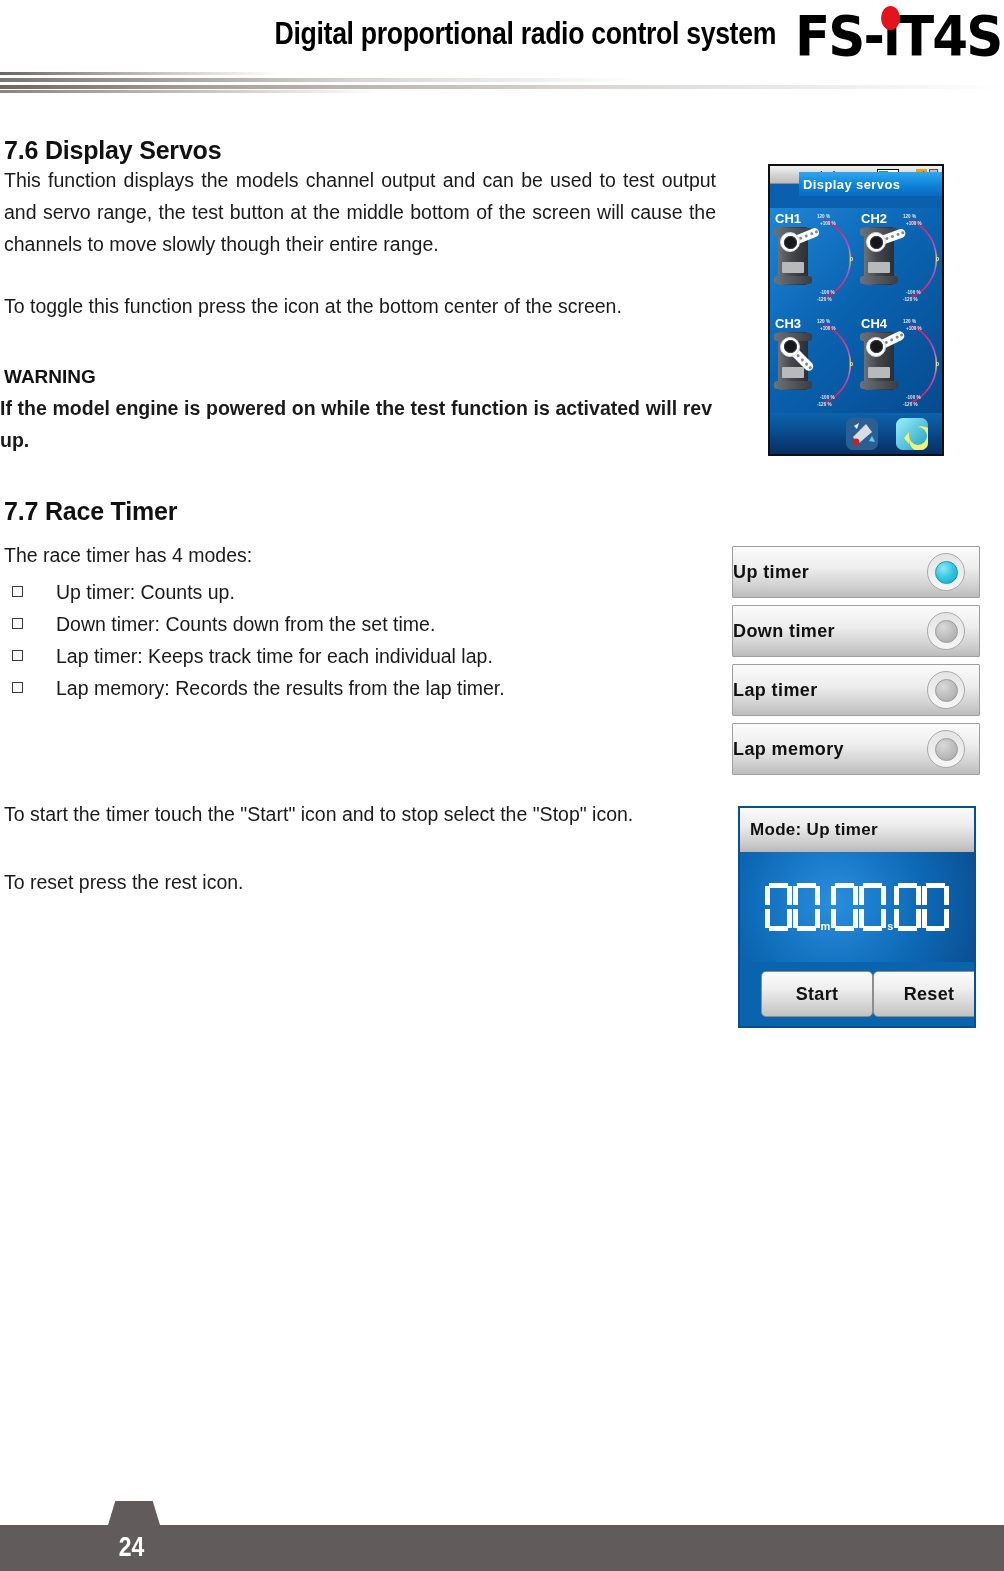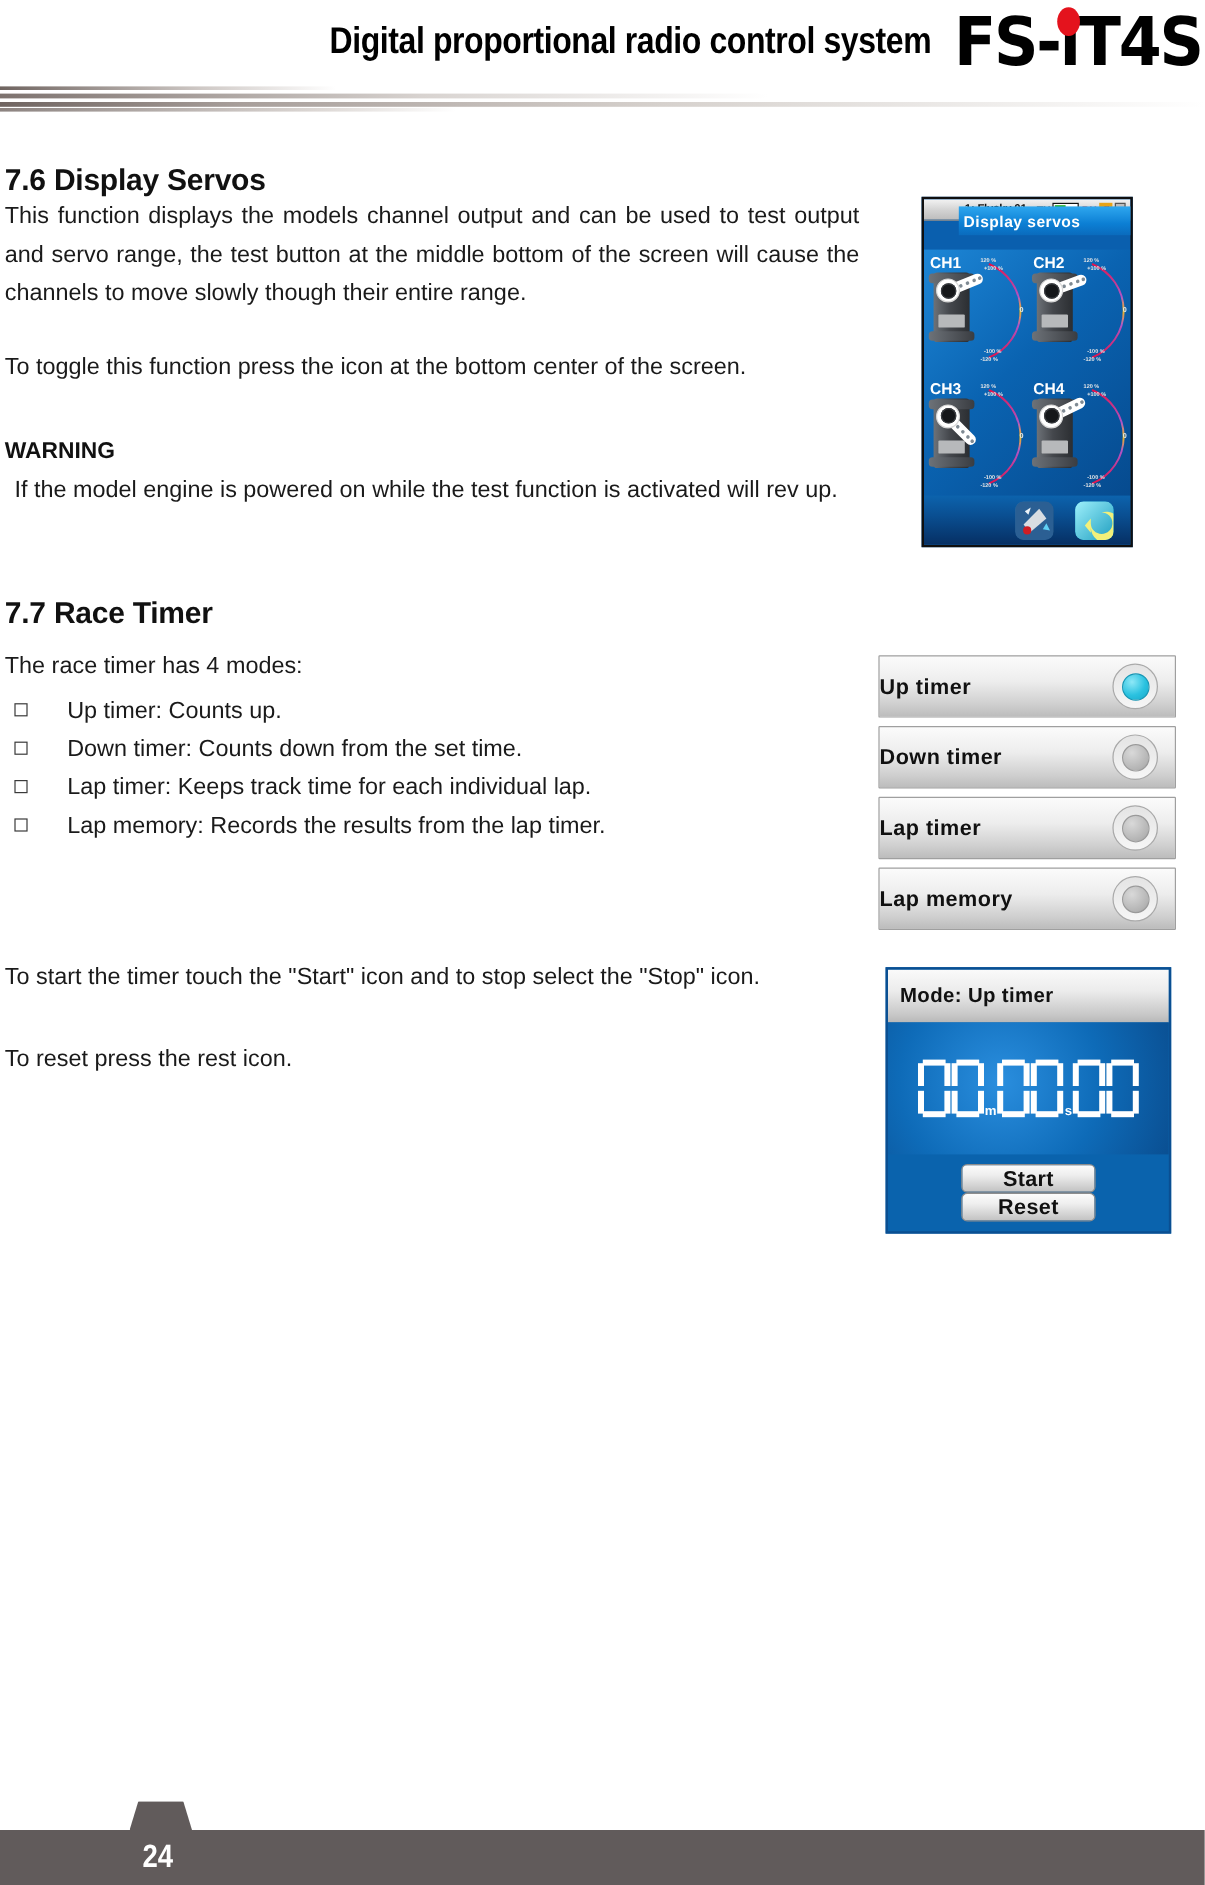--- a/index.html
+++ b/index.html
@@ -207,22 +207,22 @@
     position: absolute; background: #fff; display: block;
   }
   .seg .sa { left: 4px;  top: 0;     width: 19px; height: 5px; }
   .seg .sb { right: 0;   top: 3px;   width: 5px;  height: 19px; }
   .seg .sc { right: 0;   bottom: 3px;width: 5px;  height: 19px; }
   .seg .sd { left: 4px;  bottom: 0;  width: 19px; height: 5px; }
   .seg .se { left: 0;    bottom: 3px;width: 5px;  height: 19px; }
   .seg .sf { left: 0;    top: 3px;   width: 5px;  height: 19px; }
   .unit { font-size: 11px; font-weight: bold; color: #fff; align-self: flex-end; margin-bottom: 30px; }
   .tp-buttons {
-    position: absolute; left: 0; bottom: 0; width: 100%; height: 60px;
-    display: flex; align-items: center; justify-content: space-between; padding: 4px 5px 8px; flex-direction: column;
+    position: absolute; left: 16px; bottom: 0; width: 100%; height: 60px;
+    display: flex; align-items: center; justify-content: space-between; padding: 4px 5px 8px;
   }
   .tp-btn {
     width: 112px; height: 46px; border-radius: 5px;
     background: linear-gradient(to bottom,#fcfcfc 0%,#eeeeee 38%,#d2d2d2 78%,#c2c2c2 100%);
     border: 1px solid #8d8d8d;
     display: flex; align-items: center; justify-content: center;
     font-size: 18px; font-weight: bold; color: #111; letter-spacing: 0.3px;
   }
 
   
@@ -256,21 +256,21 @@
       <div class="rule r2"></div>
       <div class="rule r3"></div>
       <div class="rule r4"></div>
     </div>
   </div>
 
   <div class="h2" style="left:4px; top:136px;">7.6 Display Servos</div>
   <div class="para" style="left:4px; top:164px; width:712px;">This function displays the models channel output and can be used to test output and servo range, the test button at the middle bottom of the screen will cause the channels to move slowly though their entire range.</div>
   <div class="para nojust" style="left:4px; top:290px; width:712px;">To toggle this function press the icon at the bottom center of the screen.</div>
   <div class="warn-label" style="left:4px; top:366px;">WARNING</div>
-  <div class="para" style="left:12px; top:392px; width:712px;">If the model engine is powered on while the test function is activated will rev up.</div>
+  <div class="para" style="left:0; top:392px; width:712px;font-weight:bold;">If the model engine is powered on while the test function is activated will rev up.</div>
 
   <div class="servo-screen">
     <div class="ss-statusbar">
       <span class="ss-model">1: Flysky 01</span>
       <span class="ss-status-right">
         <span class="ss-tx">TX</span>
         <span class="batt">
             <span class="batt-fill"></span>
           </span>
         <span class="ss-rx">RX</span>

